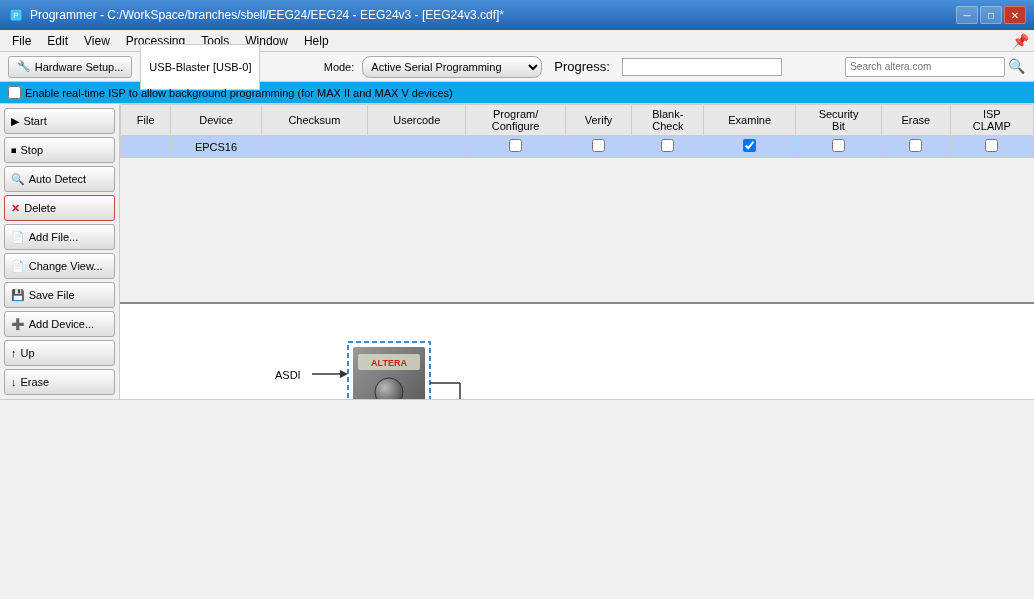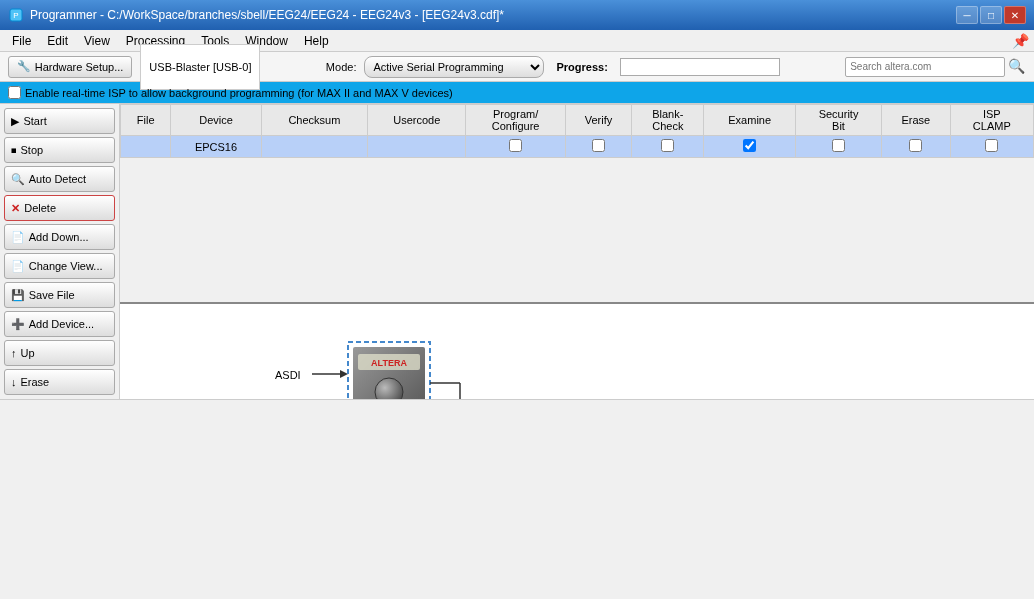--- a/index.html
+++ b/index.html
@@ -235,21 +235,21 @@
 
   <span style="margin-left:auto; font-size:11px;">Mode:</span>
   <div class="mode-select-wrapper">
     <select class="mode-dropdown">
       <option>Active Serial Programming</option>
       <option>JTAG</option>
       <option>Passive Serial</option>
     </select>
   </div>
 
-  <span style="margin-left:4px; font-size:11px;font-weight:bold;">Progress:</span>
+  <span style="margin-left:4px; font-size:13px;">Progress:</span>
   <div id="progress-bar-outer">
     <div id="progress-bar-inner"></div>
   </div>
 
   <span style="margin-left:auto;">
     <input type="text" id="search-input" style="height: 20px; width: 160px; border: 1px solid rgb(170, 170, 170); padding: 0px 4px; font-size: 10px; border-radius: 2px;" placeholder="Search altera.com">
     <span style="font-size:14px; cursor:pointer;">🔍</span>
   </span>
 </div>
 
@@ -272,21 +272,21 @@
     <button class="side-btn">
       <span style="font-size:11px;">🔍</span>
       <span>Auto Detect</span>
     </button>
     <button class="side-btn delete-btn">
       <span style="color:#cc2222; font-weight:bold;">✕</span>
       <span>Delete</span>
     </button>
     <button class="side-btn">
       <span>📄</span>
-      <span>Add Down...</span>
+      <span>Add File...</span>
     </button>
     <button class="side-btn">
       <span>📄</span>
       <span>Change View...</span>
     </button>
     <button class="side-btn">
       <span>💾</span>
       <span>Save File</span>
     </button>
     <button class="side-btn">

